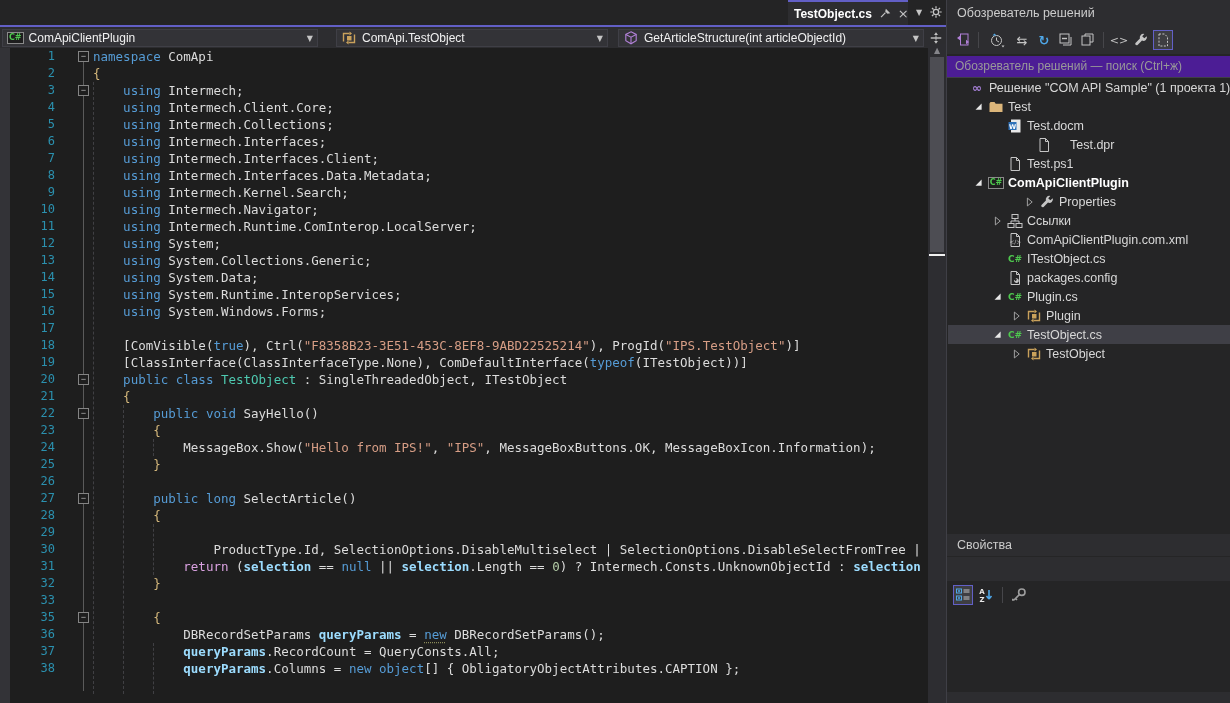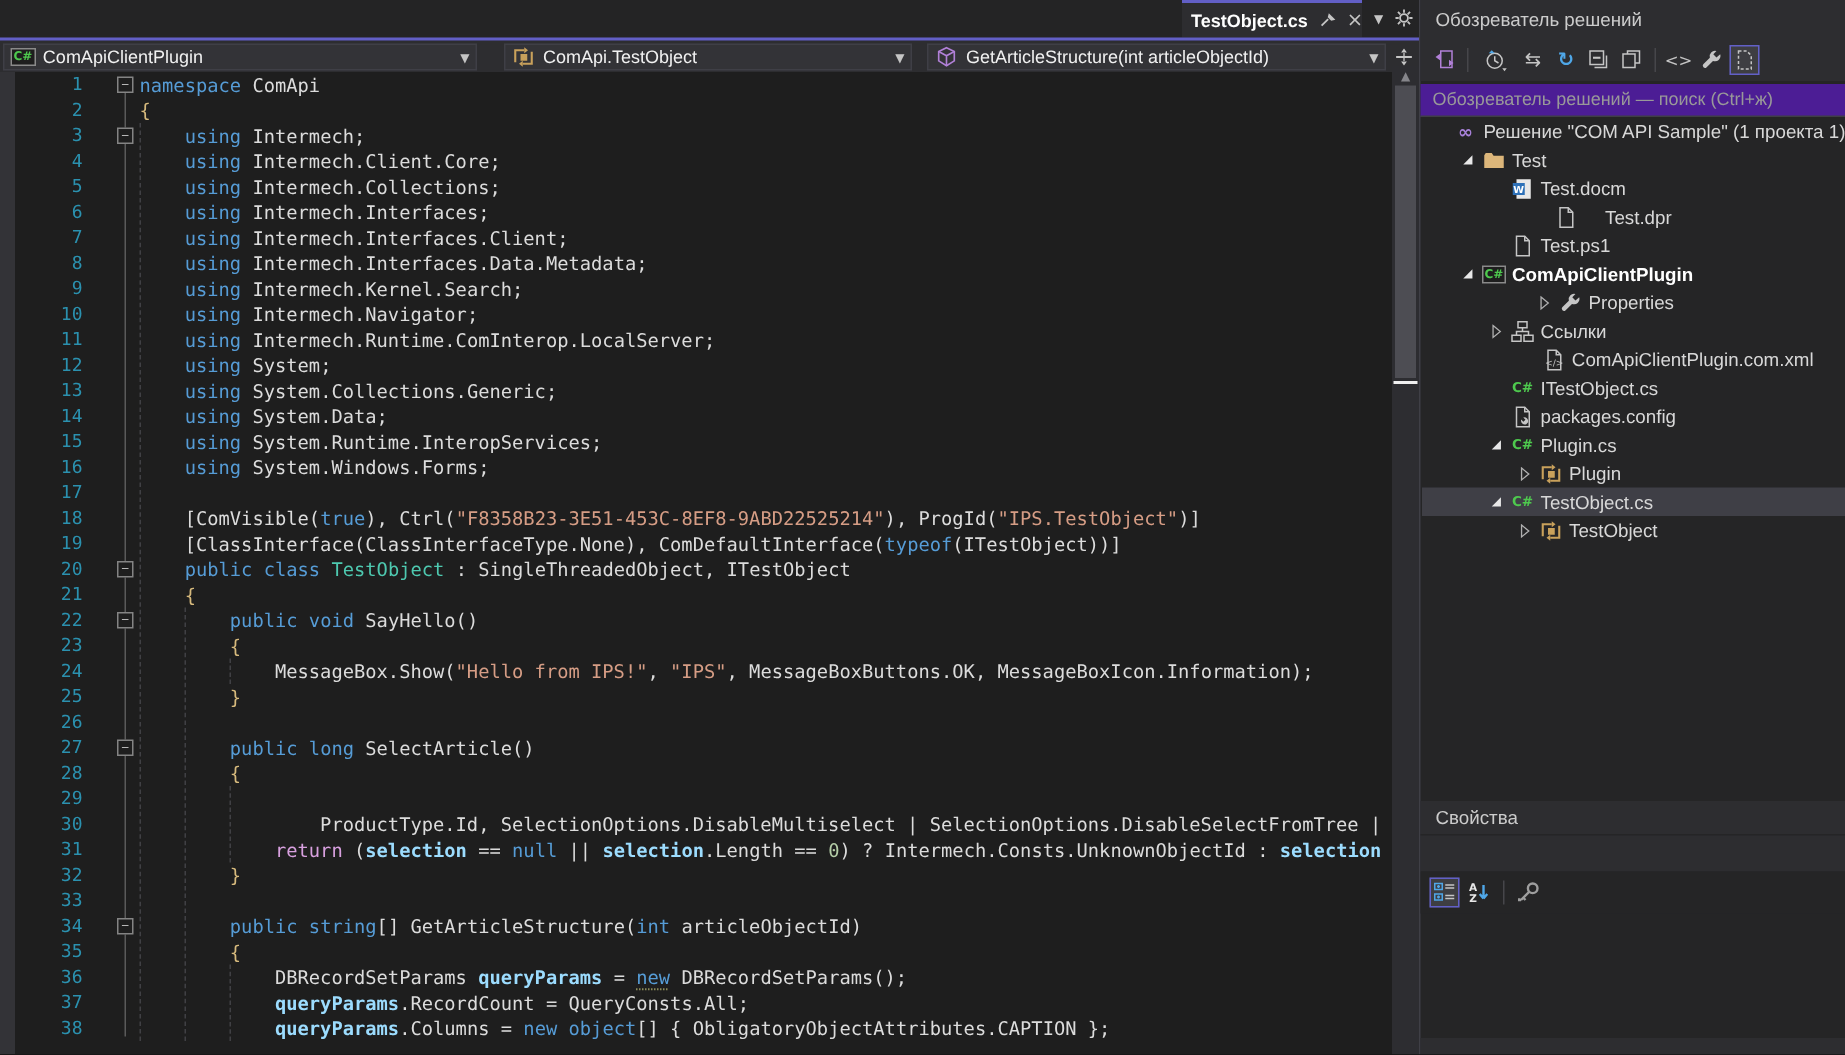--- a/index.html
+++ b/index.html
@@ -304,25 +304,20 @@
           <span class="ln">32</span>
           <span class="fsp"></span>
           <pre><span class="tk-g">        }</span></pre>
         </div>
         <div class="cl">
           <span class="ln">33</span>
           <span class="fsp"></span>
           <pre></pre>
         </div>
         <div class="cl">
-          <span class="ln">34</span>
-          <span class="fsp"></span>
-          <pre><span class="tk-p">        </span><span class="tk-k">public</span><span class="tk-p"> </span><span class="tk-k">string</span><span class="tk-p">[] GetArticleStructure(</span><span class="tk-k">int</span><span class="tk-p"> articleObjectId)</span></pre>
-        </div>
-        <div class="cl">
           <span class="ln">35</span>
           <span class="fsp"></span>
           <pre><span class="tk-g">        {</span></pre>
         </div>
         <div class="cl">
           <span class="ln">36</span>
           <span class="fsp"></span>
           <pre><span class="tk-p">            DBRecordSetParams </span><span class="tk-l">queryParams</span><span class="tk-p"> = </span><span class="tk-u">new</span><span class="tk-p"> DBRecordSetParams();</span></pre>
         </div>
         <div class="cl">
@@ -494,21 +489,21 @@
           <span class="ticon">
             <svg width="16" height="16" viewBox="0 0 16 16" fill="none">
               <rect x="5" y="1.5" width="6" height="4" stroke="#C5C5C5"></rect>
               <rect x="1" y="10.5" width="6" height="4" stroke="#C5C5C5"></rect>
               <rect x="9" y="10.5" width="6" height="4" stroke="#C5C5C5"></rect>
    <path d="M8 5.5 V8 M4 10.5 V8 H12 V10.5" stroke="#C5C5C5"></path>
             </svg>
           </span>
           <span class="tlabel">Ссылки</span>
         </div>
-        <div class="trow" style="padding-left: 42px; justify-content: center;">
+        <div class="trow" style="padding-left: 42px;">
           <span class="arrow"></span>
           <span class="ticon">
             <svg width="16" height="16" viewBox="0 0 16 16" fill="none">
               <path d="M4 1.5 h5.5 l3 3 V14.5 H4 Z" stroke="#C5C5C5"></path>
               <path d="M9.5 1.5 V4.5 h3" stroke="#C5C5C5"></path>
    <text x="8.2" y="12" font-size="6" fill="#C5C5C5" text-anchor="middle" font-family="DejaVu Sans">&lt;/&gt;</text>
             </svg>
           </span>
           <span class="tlabel">ComApiClientPlugin.com.xml</span>
         </div>

